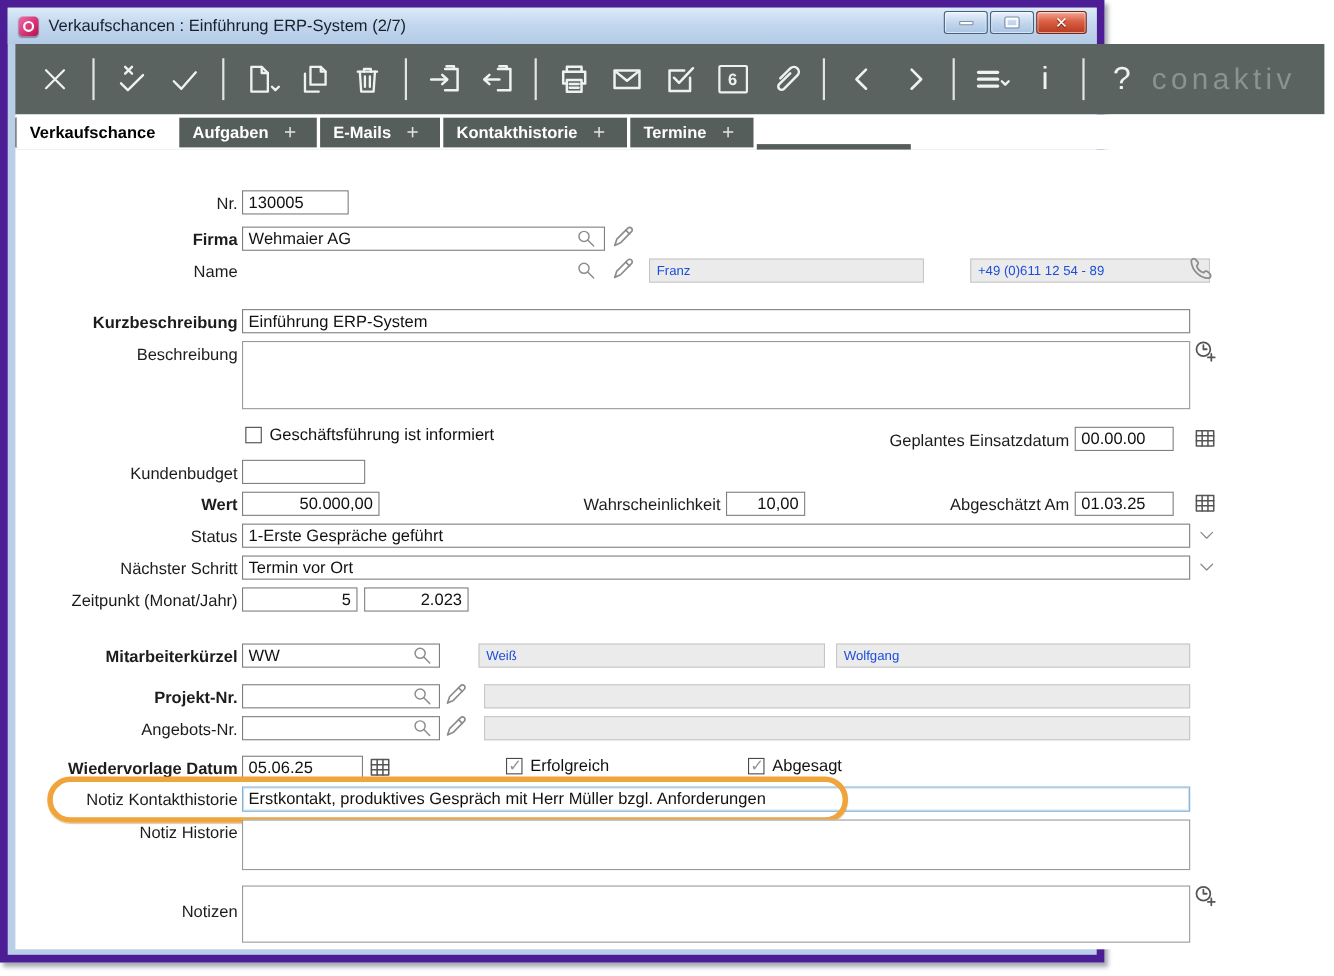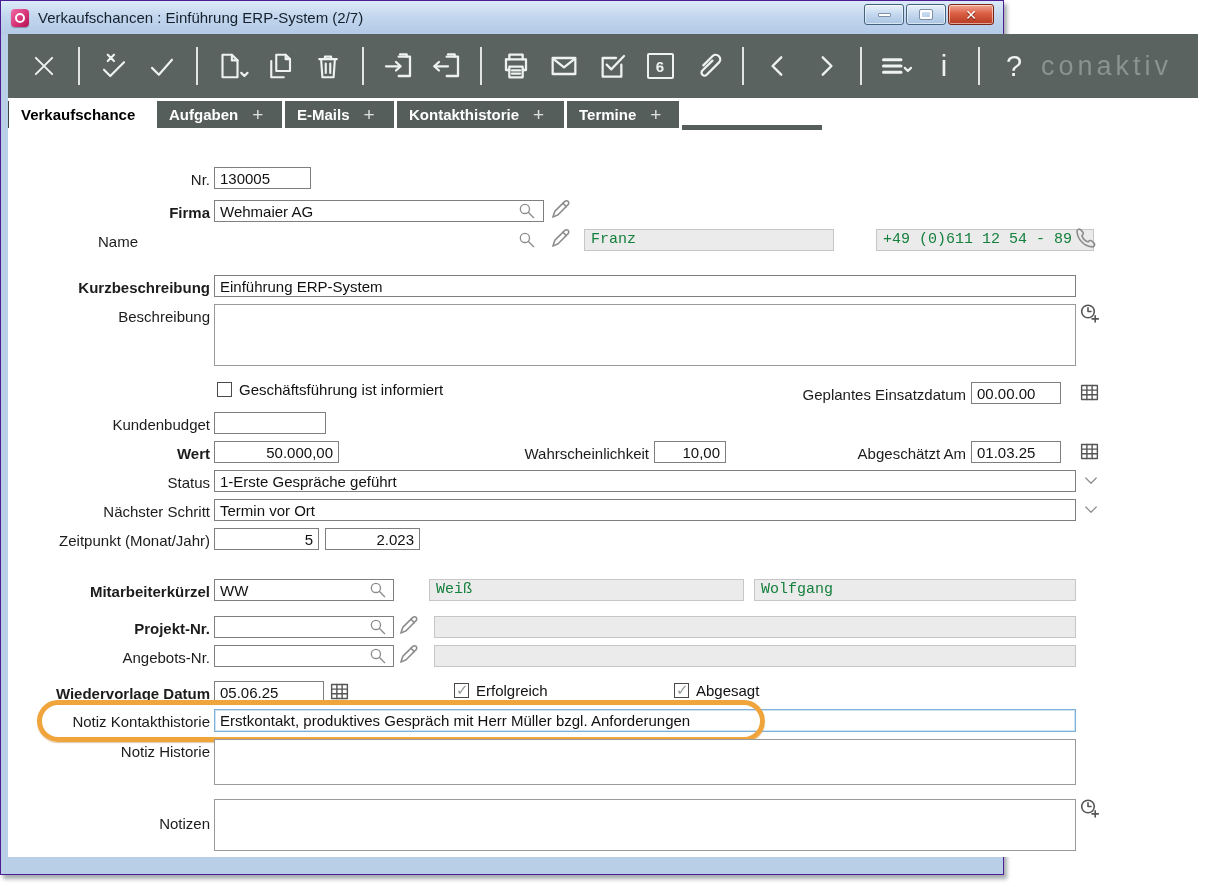--- a/index.html
+++ b/index.html
@@ -1,21 +1,21 @@
 <!DOCTYPE html>
 <html><head>
 <meta charset="utf-8">
 <style>
   * { margin:0; padding:0; box-sizing:border-box; }
   html,body { background:#fff; font-family:"Liberation Sans","DejaVu Sans",sans-serif; }
   .stage { position:relative; width:1213px; height:887px; background:#fff; overflow:hidden; }
 
   
   .window { position:absolute; left:0; top:0; width:1004px; height:875px;
-            border:1px solid #4c1d95; background:#b9cfe8;
+            border:7px solid #4c1d95; background:#b9cfe8;
             box-shadow:3px 4px 4px rgba(60,70,80,.45); }
   .titlebar { position:absolute; left:0; top:0; right:0; height:33px;
               background:linear-gradient(#dcebf8,#c3d7ee 45%,#b3cae6);
               display:flex; align-items:center; padding-left:10px; }
   .appicon { width:18px; height:18px; border-radius:4px;
              background:linear-gradient(135deg,#ef6ea8,#d42f72 60%,#b21250);
              position:relative; box-shadow:0 1px 1px rgba(0,0,0,.3); }
   .appicon::after { content:""; position:absolute; left:4px; top:4px; width:6px; height:6px;
                     border:2px solid #fff; border-radius:50%; }
   .title-text { margin-left:9px; font-size:15px; color:#15202c; }
@@ -64,21 +64,21 @@
             font-size:15px; color:#1c1c1c; line-height:22px; white-space:nowrap; }
   .flabel.b { font-weight:bold; }
   .flabel.mid { left:456px; width:185px; }
   .flabel.right { left:733px; width:225px; }
   .fin { position:absolute; height:22px; border:1px solid #7f7f7f; background:#fff;
          font-family:"Liberation Sans","DejaVu Sans",sans-serif; font-size:15px;
          color:#111; padding:0 5px; outline:none; }
   .fin.num { text-align:right; }
   .fin.focus { border:1px solid #7fb0d8; box-shadow:0 0 0 1px #cfe4f2 inset; }
   .fro { position:absolute; height:22px; background:#ebebeb; border:1px solid #c6c6c6;
-         font-size:15px; color:#15803d; padding:0 6px; line-height:20px; overflow:hidden; white-space:nowrap;font-family:Liberation Mono, monospace; }
+         font-size:12px; color:#1d4ed8; padding:0 6px; line-height:20px; overflow:hidden; white-space:nowrap; }
   .fta { position:absolute; border:1px solid #9a9a9a; background:#fff; resize:none;
          font-family:"Liberation Sans","DejaVu Sans",sans-serif; font-size:15px; padding:2px 5px; outline:none; }
   .fico { position:absolute; cursor:pointer; display:flex; align-items:center; justify-content:center; }
   .fico svg { stroke:#8c8c8c; fill:none; stroke-width:1.6; stroke-linecap:round; stroke-linejoin:round; }
   .fico.dark svg { stroke:#555; }
   .cb { position:absolute; width:15px; height:15px; border:1px solid #4a4a4a; background:#fff; cursor:pointer; }
   .cb.checked::after { content:"✓"; position:absolute; left:1px; top:-3px;
         color:#8f9898; font-size:15px; font-weight:bold; }
   .cblabel { position:absolute; font-size:15px; color:#111; line-height:20px; white-space:nowrap; }
   .annotation { position:absolute; left:29px; top:570px; width:728px; height:42px;
@@ -263,21 +263,21 @@
             <path d="M13.8 13.8 L20 20"></path>
           </svg>
         </div>
     <div class="fico" style="left:541px; top:68px;">
       <svg width="23" height="23" viewBox="0 0 24 24">
             <path d="M4 20 L6 14 L16.5 3.5 a2.4 2.4 0 0 1 3.4 3.4 L9.5 17.5 Z"></path>
             <path d="M14.5 5.5 L18 9"></path>
           </svg>
         </div>
 
-    <div class="flabel" style="top:101px;text-align:center;">Name</div>
+    <div class="flabel" style="top:101px;">Name</div>
     <div class="fico" style="left:509px; top:100px;">
       <svg width="20" height="20" viewBox="0 0 24 24">
             <circle cx="9.5" cy="9.5" r="5.5"></circle>
             <path d="M13.8 13.8 L20 20"></path>
           </svg>
         </div>
     <div class="fico" style="left:541px; top:97px;">
       <svg width="23" height="23" viewBox="0 0 24 24">
             <path d="M4 20 L6 14 L16.5 3.5 a2.4 2.4 0 0 1 3.4 3.4 L9.5 17.5 Z"></path>
             <path d="M14.5 5.5 L18 9"></path>

